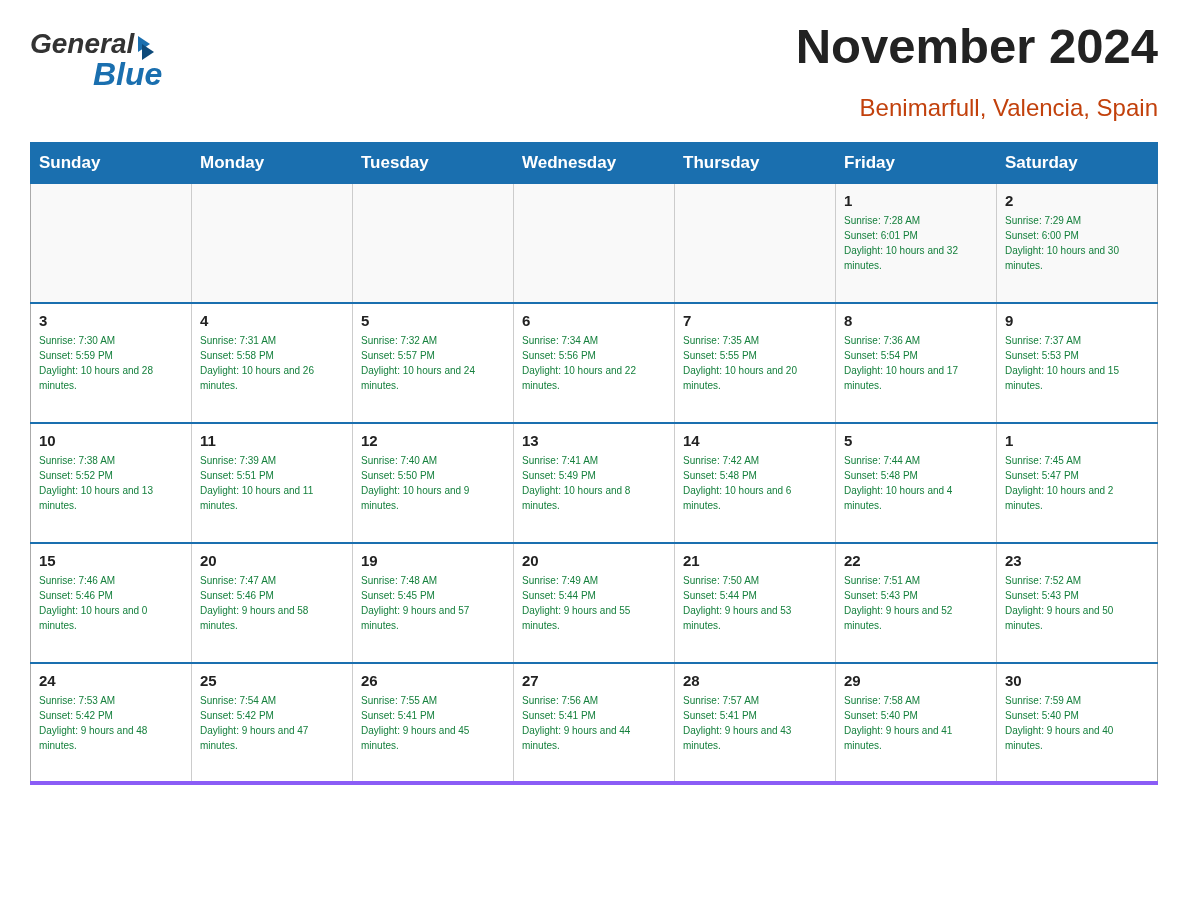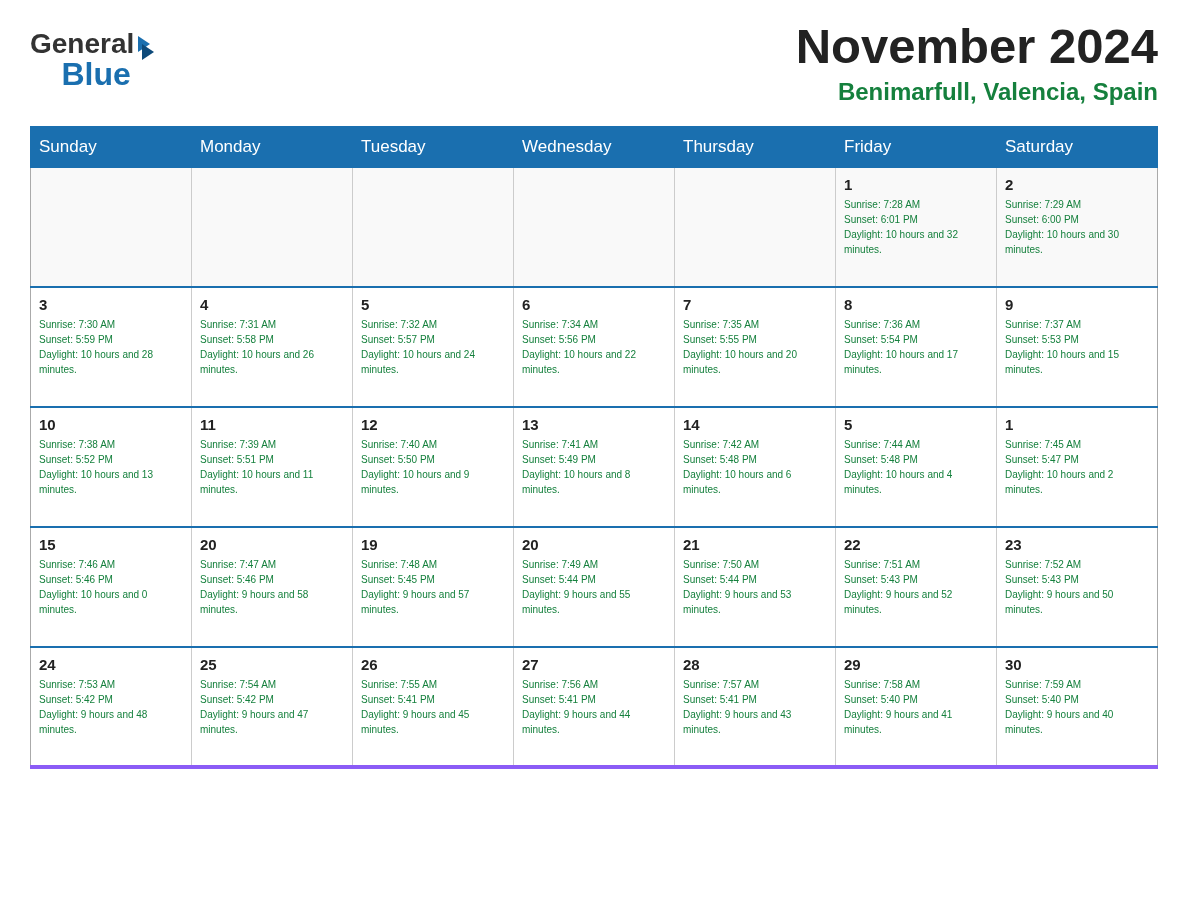--- a/index.html
+++ b/index.html
@@ -13,22 +13,23 @@
     }
     .header {
       display: flex;
       justify-content: space-between;
       align-items: flex-start;
       margin-bottom: 20px;
     }
     .logo {
       display: flex;
       flex-direction: column;
-      align-items: center;
+      align-items: flex-end;
       margin-top: 10px;
+      font-style: italic;
     }
     .logo-general {
       font-size: 28px;
       font-weight: bold;
       color: #333;
       line-height: 1;
     }
     .logo-blue {
       font-size: 32px;
       font-weight: bold;
@@ -45,34 +46,33 @@
       text-align: right;
     }
     .title-month {
       font-size: 49px;
       font-weight: bold;
       color: #222;
       line-height: 1.1;
     }
     .title-location {
       font-size: 24px;
-      color: #15803d;
-      margin-top: 4px;
-      font-weight: bold;
+      color: #c2410c;
+      margin-top: 20px;
     }
     table {
       width: 100%;
       border-collapse: collapse;
       table-layout: fixed;
     }
     thead tr th {
       background-color: #1a6faf;
       color: #fff;
       font-size: 17px;
-      font-weight: normal;
+      font-weight: bold;
       padding: 10px 8px;
       text-align: left;
       border: 1px solid #1a6faf;
     }
     tbody tr {
       border-bottom: 2px solid #1a6faf;
     }
     tbody tr td {
       vertical-align: top;
       padding: 8px 8px;

